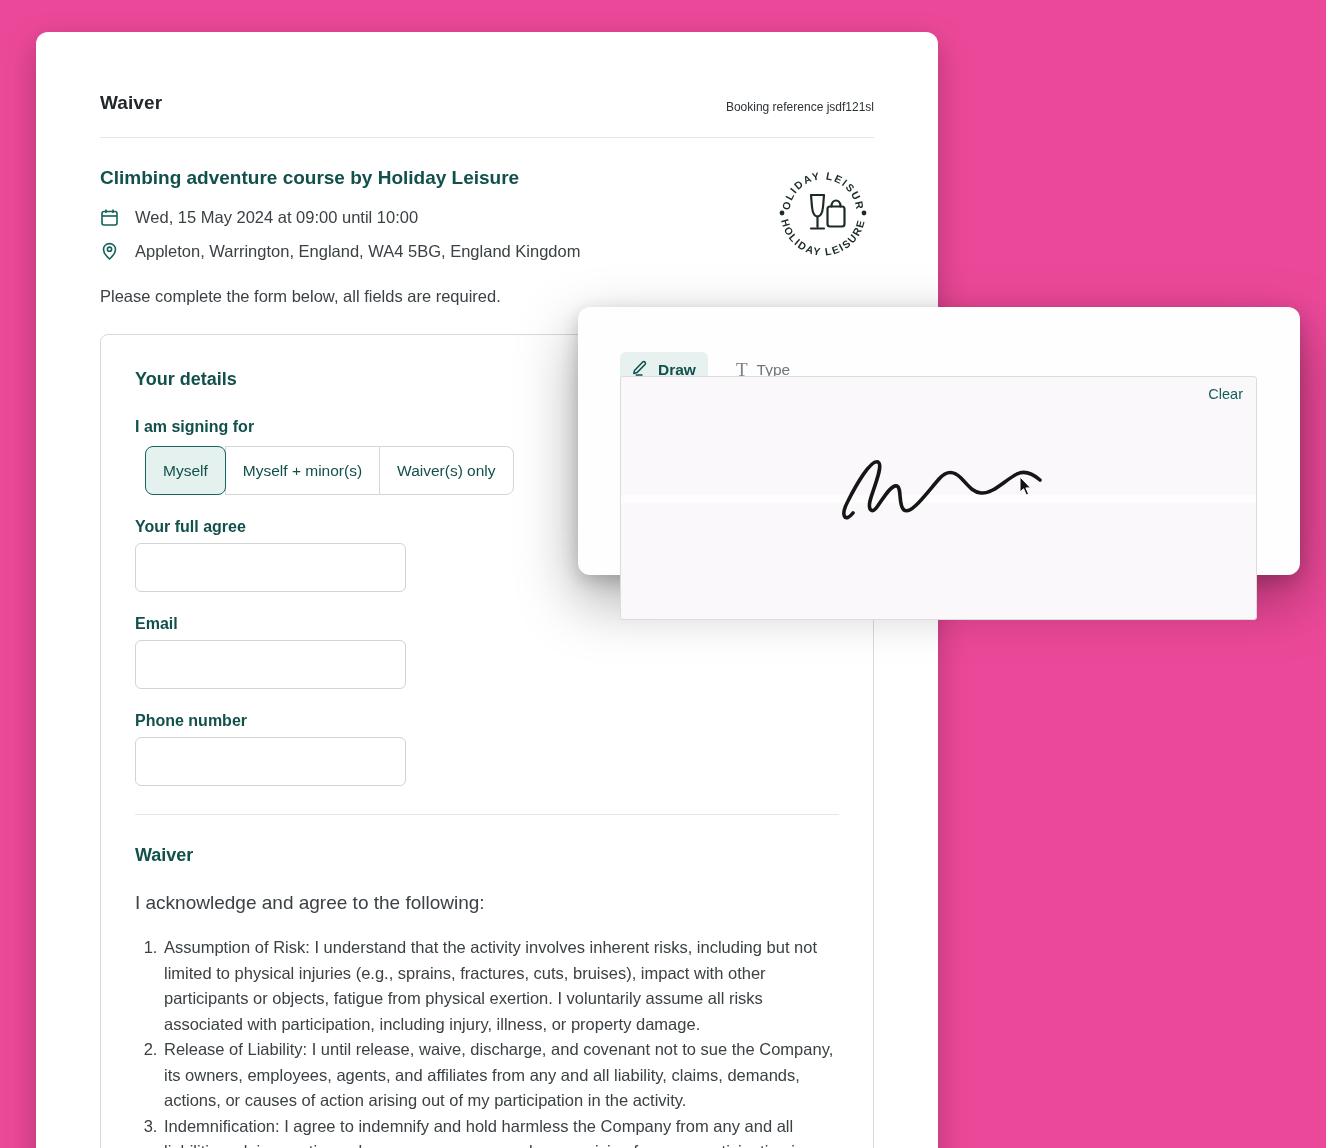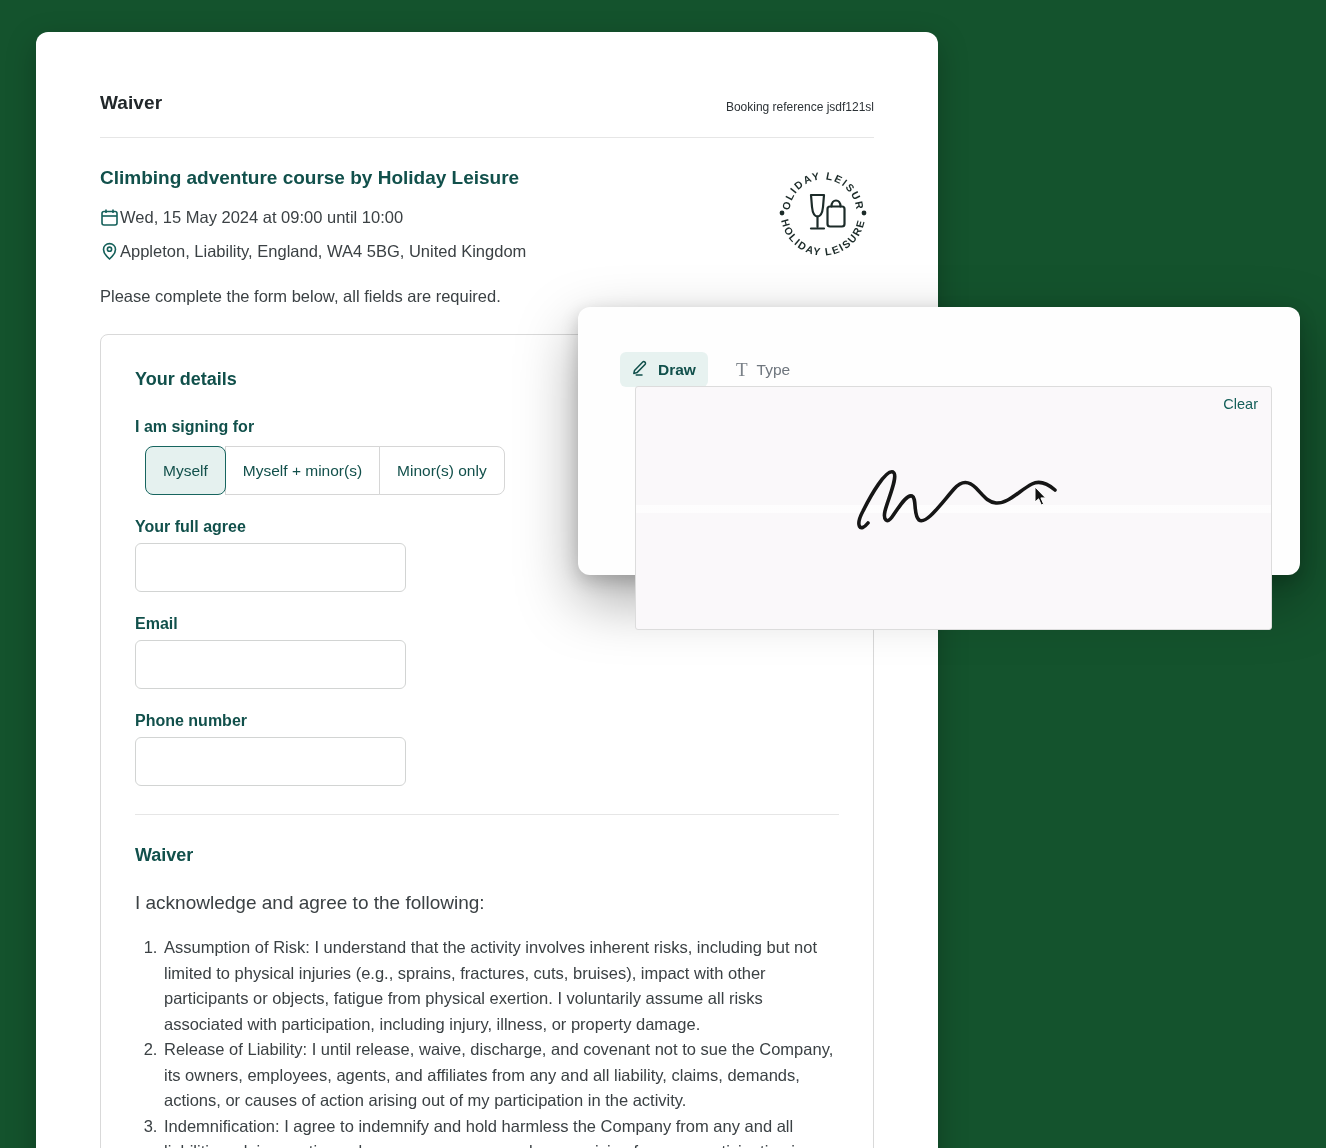--- a/index.html
+++ b/index.html
@@ -1,36 +1,36 @@
 <!DOCTYPE html>
 <html><head>
 <meta charset="utf-8">
 <style>
   * { box-sizing: border-box; margin: 0; padding: 0; }
   html, body { width: 1326px; height: 1148px; overflow: hidden; }
   body {
     font-family: "Liberation Sans", "DejaVu Sans", sans-serif;
     background: #033a35;
   }
-  .page { position: relative; width: 1326px; height: 1148px; background: #14532d; overflow: hidden; }
+  .page { position: relative; width: 1326px; height: 1148px; background: #ec4899; overflow: hidden; }
 
   
   .card {
     position: absolute; left: 36px; top: 32px; width: 902px; height: 1400px;
     background: #ffffff; border-radius: 12px; padding: 0 64px;
     box-shadow: 0 10px 30px rgba(0,0,0,.25);
   }
   .card-header { display: flex; justify-content: space-between; align-items: flex-end; padding-top: 60px; }
   .card-title { font-size: 19px; font-weight: 700; color: #21272a; letter-spacing: .1px; }
   .booking-ref { font-size: 12px; color: #2c3236; }
   .divider { height: 1px; background: #e6e6e6; border: 0; }
   .header-divider { margin-top: 23px; }
 
   .course-title { margin-top: 29px; font-size: 19px; font-weight: 700; color: #11504b; }
-  .meta-row { display: flex; align-items: flex-end; gap: 1px; margin-top: 19px; color: #3b4144; font-size: 16.5px; }
+  .meta-row { display: flex; align-items: flex-end; gap: 16px; margin-top: 19px; color: #3b4144; font-size: 16.5px; }
   .meta-row + .meta-row { margin-top: 15px; }
   .meta-icon { color: #15605a; display: inline-flex; flex: 0 0 auto; }
   .form-note { margin-top: 26px; color: #3b4144; font-size: 16.5px; }
 
   
   .details-box {
     margin-top: 28px; border: 1px solid #d9d9d9; border-radius: 8px;
     padding: 34px; width: 100%;
   }
   .section-heading { font-size: 18px; font-weight: 700; color: #11504b; }
@@ -75,24 +75,23 @@
   }
   .tabs { position: absolute; left: 42px; top: 45px; display: flex; align-items: center; gap: 16px; }
   .tab {
     display: inline-flex; align-items: center; gap: 9px; border: 0; background: transparent;
     font-family: inherit; font-size: 15.5px; cursor: pointer; padding: 7px 12px; border-radius: 6px;
     color: #6e757d;
   }
   .tab.active { background: #e7f2f0; color: #11504b; font-weight: 600; }
   .type-glyph { font-family: "Liberation Serif", "DejaVu Serif", serif; font-size: 19px; line-height: 1; color: #7a8188; font-weight: 500; }
   .sig-canvas {
-    position: absolute; left: 42px; top: 79px; width: 637px; height: 244px;
+    position: absolute; left: 42px; top: 69px; width: 637px; height: 244px;
     background-color: #faf8fa; border: 1px solid #dcdcdc; border-radius: 3px;
     background-image: repeating-linear-gradient(180deg, rgba(255,255,255,0) 0 118px, rgba(255,255,255,.75) 118px 126px);
-    margin-left: 15px;
   }
   .clear-btn {
     position: absolute; right: 13px; top: 9px; background: transparent; border: 0;
     color: #15605a; font-size: 14.5px; font-family: inherit; cursor: pointer;
   }
   .sig-svg { position: absolute; left: 0; top: 0; }
   .cursor { position: absolute; left: 398px; top: 100px; }
 </style>
 </head>
 <body>
@@ -121,34 +120,34 @@
       <span>Wed, 15 May 2024 at 09:00 until 10:00</span>
     </div>
 
     <div class="meta-row">
       <span class="meta-icon">
         <svg width="19" height="19" viewBox="0 0 19 19" fill="none" stroke="currentColor" stroke-width="1.6">
           <path d="M9.5 17 C9.5 17 3.5 11.6 3.5 7.4 C3.5 4.1 6.2 1.6 9.5 1.6 C12.8 1.6 15.5 4.1 15.5 7.4 C15.5 11.6 9.5 17 9.5 17 Z"></path>
           <circle cx="9.5" cy="7.2" r="2.1"></circle>
         </svg>
       </span>
-      <span>Appleton, Liability, England, WA4 5BG, United Kingdom</span>
+      <span>Appleton, Warrington, England, WA4 5BG, England Kingdom</span>
     </div>
 
     <div class="form-note">Please complete the form below, all fields are required.</div>
 
     <div class="details-box">
       <div class="section-heading">Your details</div>
 
       <div class="field-label signing-label">I am signing for</div>
 
       <div class="segmented">
         <button class="segment selected">Myself</button>
         <button class="segment">Myself + minor(s)</button>
-        <button class="segment">Minor(s) only</button>
+        <button class="segment">Waiver(s) only</button>
       </div>
 
       <div class="field">
         <label class="field-label">Your full agree</label>
         <input class="text-input" type="text" value="" style="">
       </div>
 
       <div class="field">
         <label class="field-label">Email</label>
         <input class="text-input" type="text" value="" style="">

